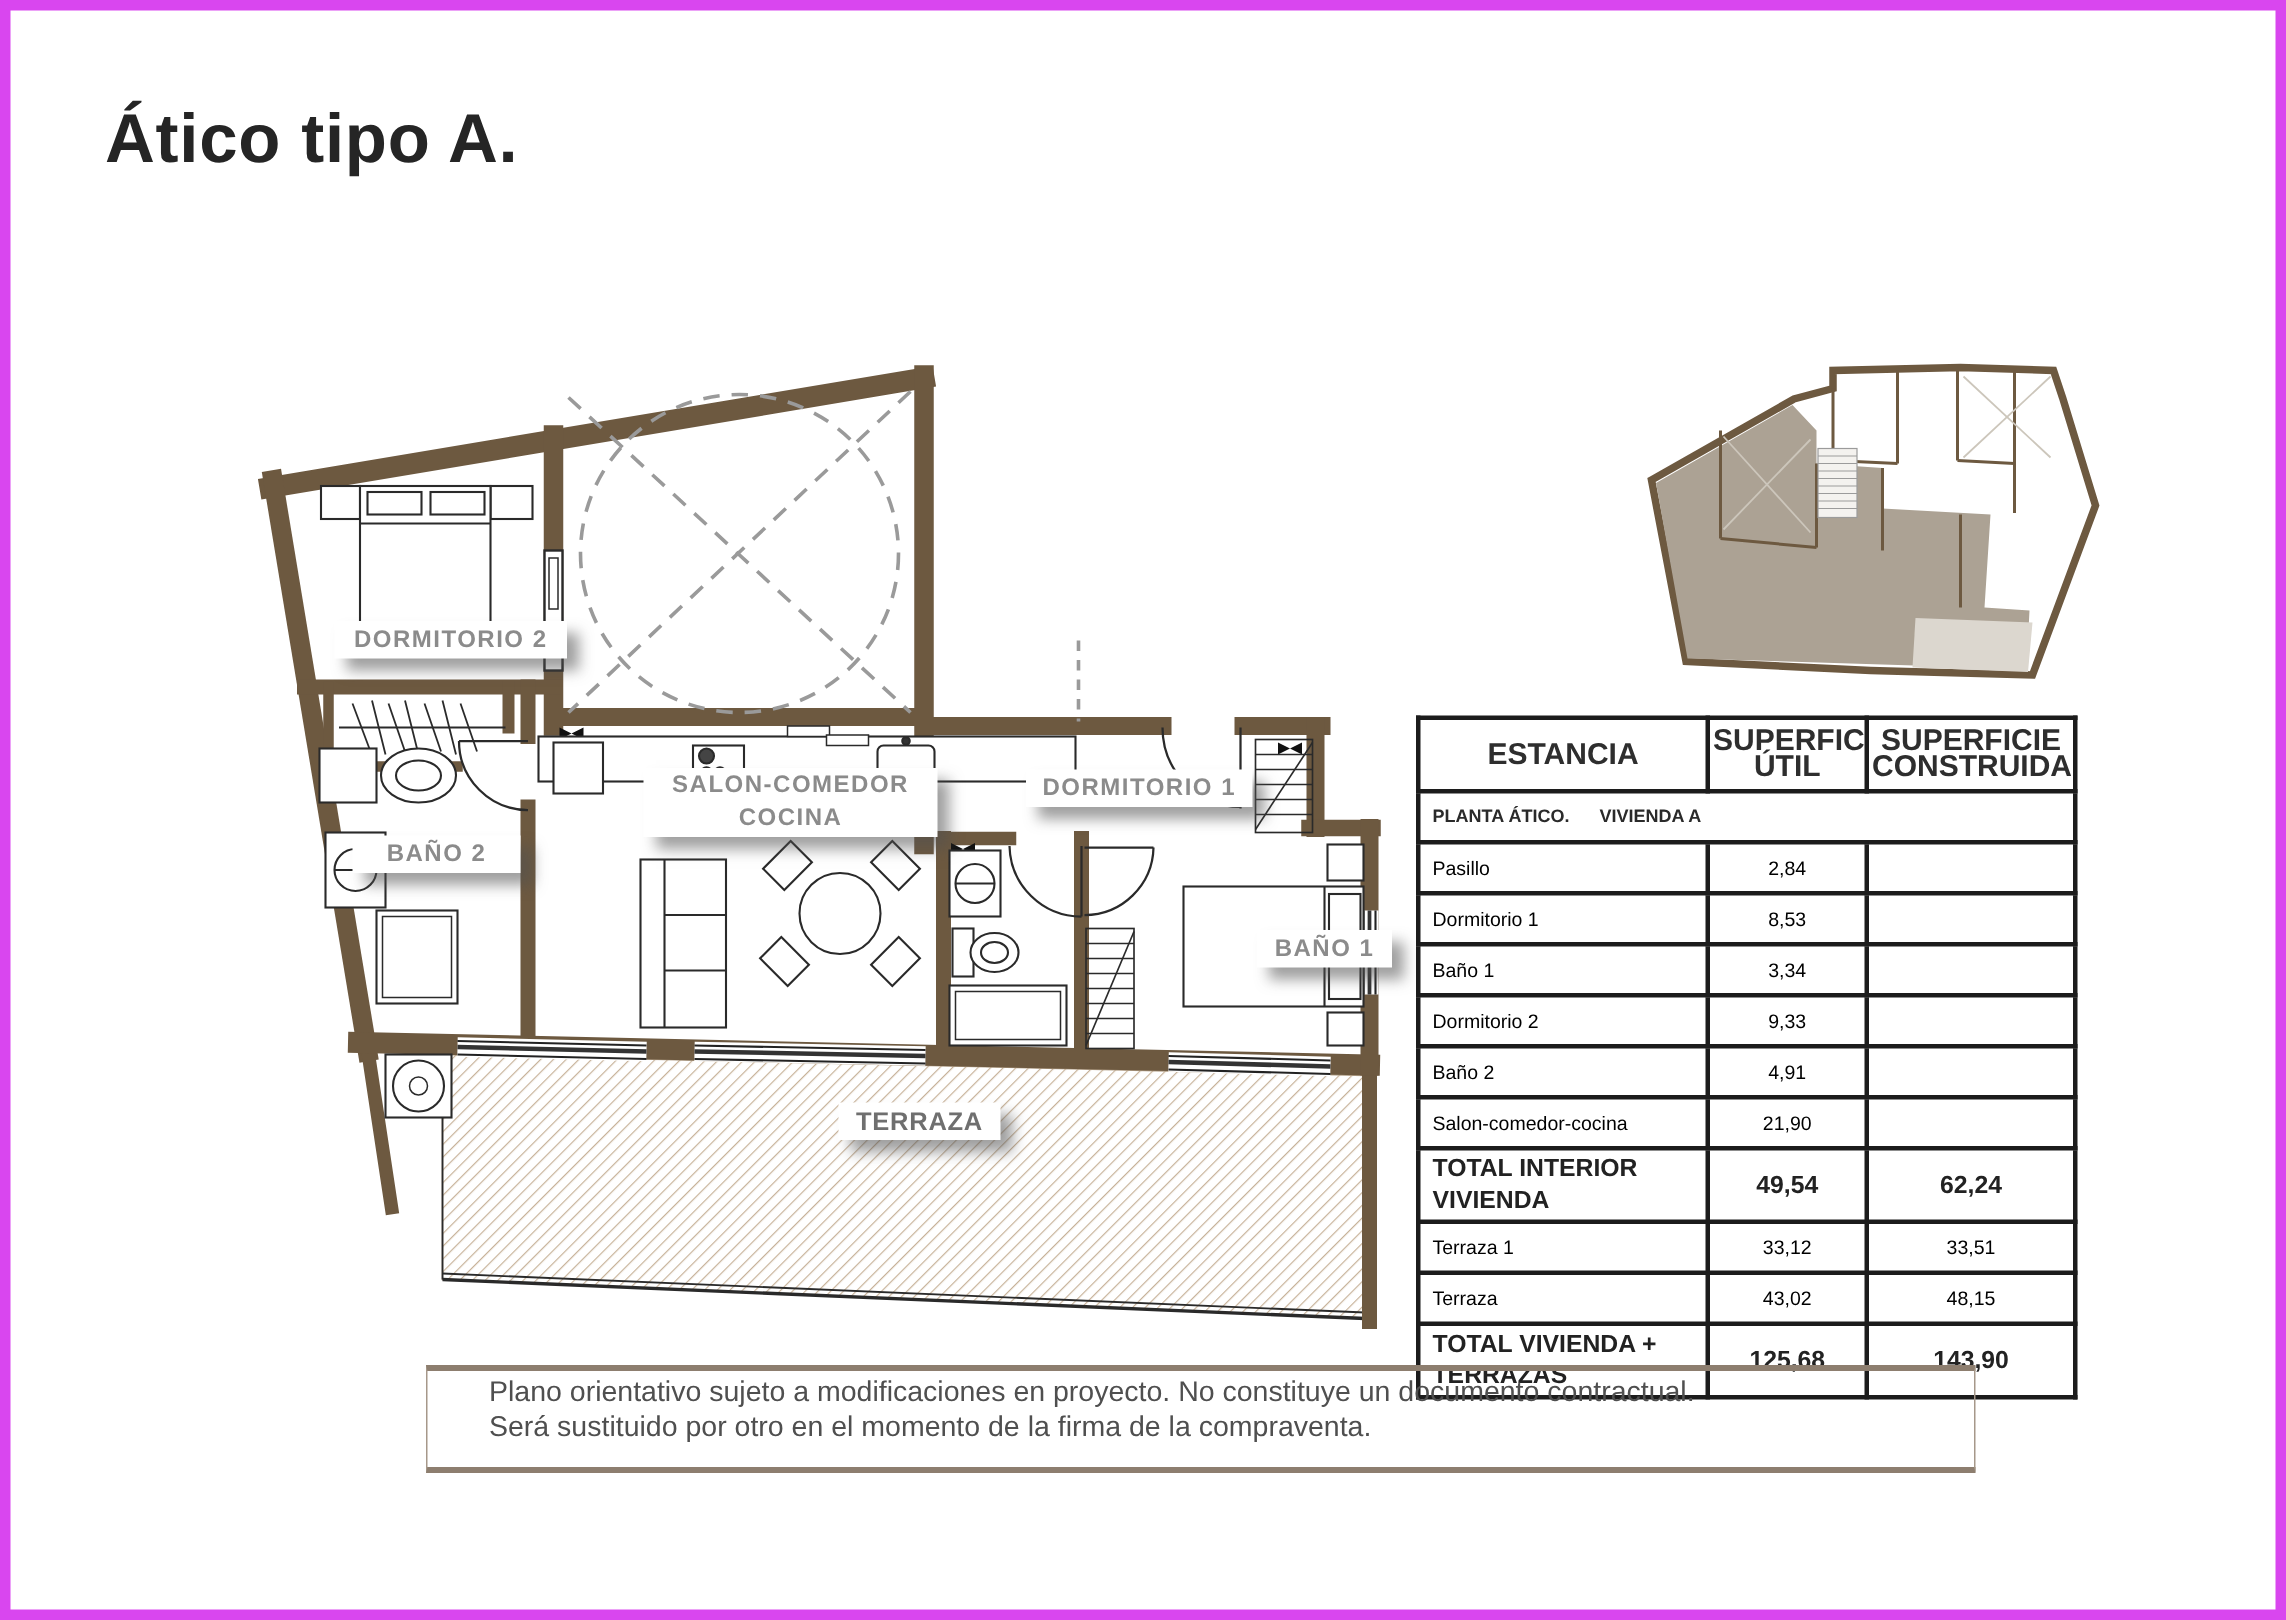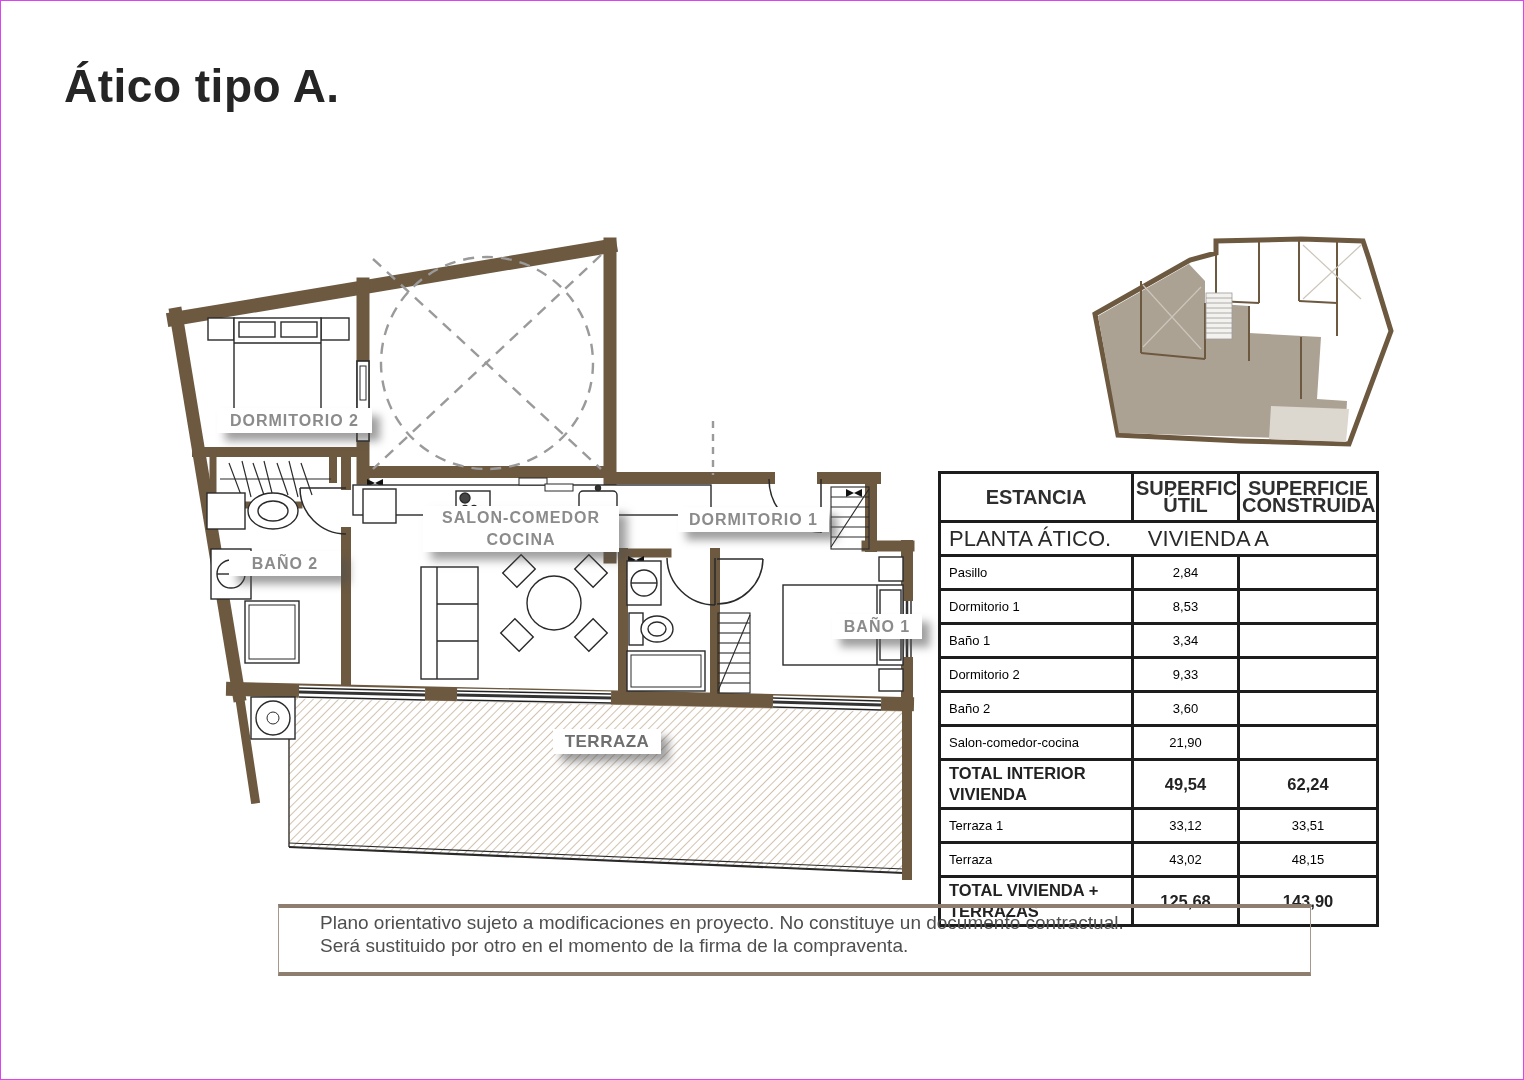--- a/index.html
+++ b/index.html
@@ -1,19 +1,19 @@
 <!DOCTYPE html>
 <html><head>
 <meta charset="utf-8">
 <style>
   html,body{margin:0;padding:0;background:#e9e9e9;}
   .page{
     position:relative;width:1524px;height:1080px;background:#ffffff;
     font-family:"Liberation Sans",sans-serif;overflow:hidden;
-    border:1px solid #d946ef;box-sizing:border-box;margin:0 auto;
+    border:7px solid #d946ef;box-sizing:border-box;margin:0 auto;
   }
   .page-title{
     position:absolute;left:63px;top:58px;font-size:46px;font-weight:800;
     color:#252525;letter-spacing:.5px;
   }
   
   .plan-wrap{position:absolute;left:150px;top:225px;width:790px;height:680px;}
   .plan-wrap svg{position:absolute;left:0;top:0;}
   .plan-label{
     position:absolute;background:#ffffff;color:#8b8b8b;font-weight:700;
@@ -25,21 +25,21 @@
   
   .minimap{position:absolute;left:1078px;top:226px;}
   
   .areas-table{
     position:absolute;left:937px;top:470px;width:438px;border-collapse:collapse;
     table-layout:fixed;color:#2e2e2e;
   }
   .areas-table th,.areas-table td{border:3px solid #1c1c1c;overflow:hidden;}
   .areas-table th{font-size:20px;font-weight:700;text-align:center;line-height:17px;padding:6px 2px;}
   .areas-table td{font-size:13px;padding:2px 8px;line-height:21px;color:#000000;}
-  .areas-table .section-cell{font-weight:400;white-space:pre;font-size:22px;color:#2a2a2a;padding:5px 8px;}
+  .areas-table .section-cell{font-weight:700;white-space:pre;font-size:12px;color:#2a2a2a;padding:5px 8px;}
   .areas-table .c-num{text-align:center;}
   .areas-table .row-plain td{height:27px;}
   .total-row td{font-weight:700;font-size:16.5px;color:#222;}
   
   .disclaimer{
     position:absolute;left:277px;top:903px;width:1033px;height:72px;box-sizing:border-box;
     border-top:4px solid #8d7e6f;border-bottom:4px solid #8d7e6f;
     border-left:1px solid #a6988a;border-right:1px solid #a6988a;
     padding:3px 10px 0 41px;color:#4f4f4f;font-size:19px;line-height:23px;letter-spacing:0;
   }
@@ -316,21 +316,21 @@
         </tr>
 
         <tr class="row-plain">
           <td>Dormitorio 2</td>
           <td class="c-num">9,33</td>
           <td class="c-num"></td>
         </tr>
 
         <tr class="row-plain">
           <td>Baño 2</td>
-          <td class="c-num">3,60</td>
+          <td class="c-num">4,91</td>
           <td class="c-num"></td>
         </tr>
 
         <tr class="row-plain">
           <td>Salon-comedor-cocina</td>
           <td class="c-num">21,90</td>
           <td class="c-num"></td>
         </tr>
 
         <tr class="row-plain total-row">

